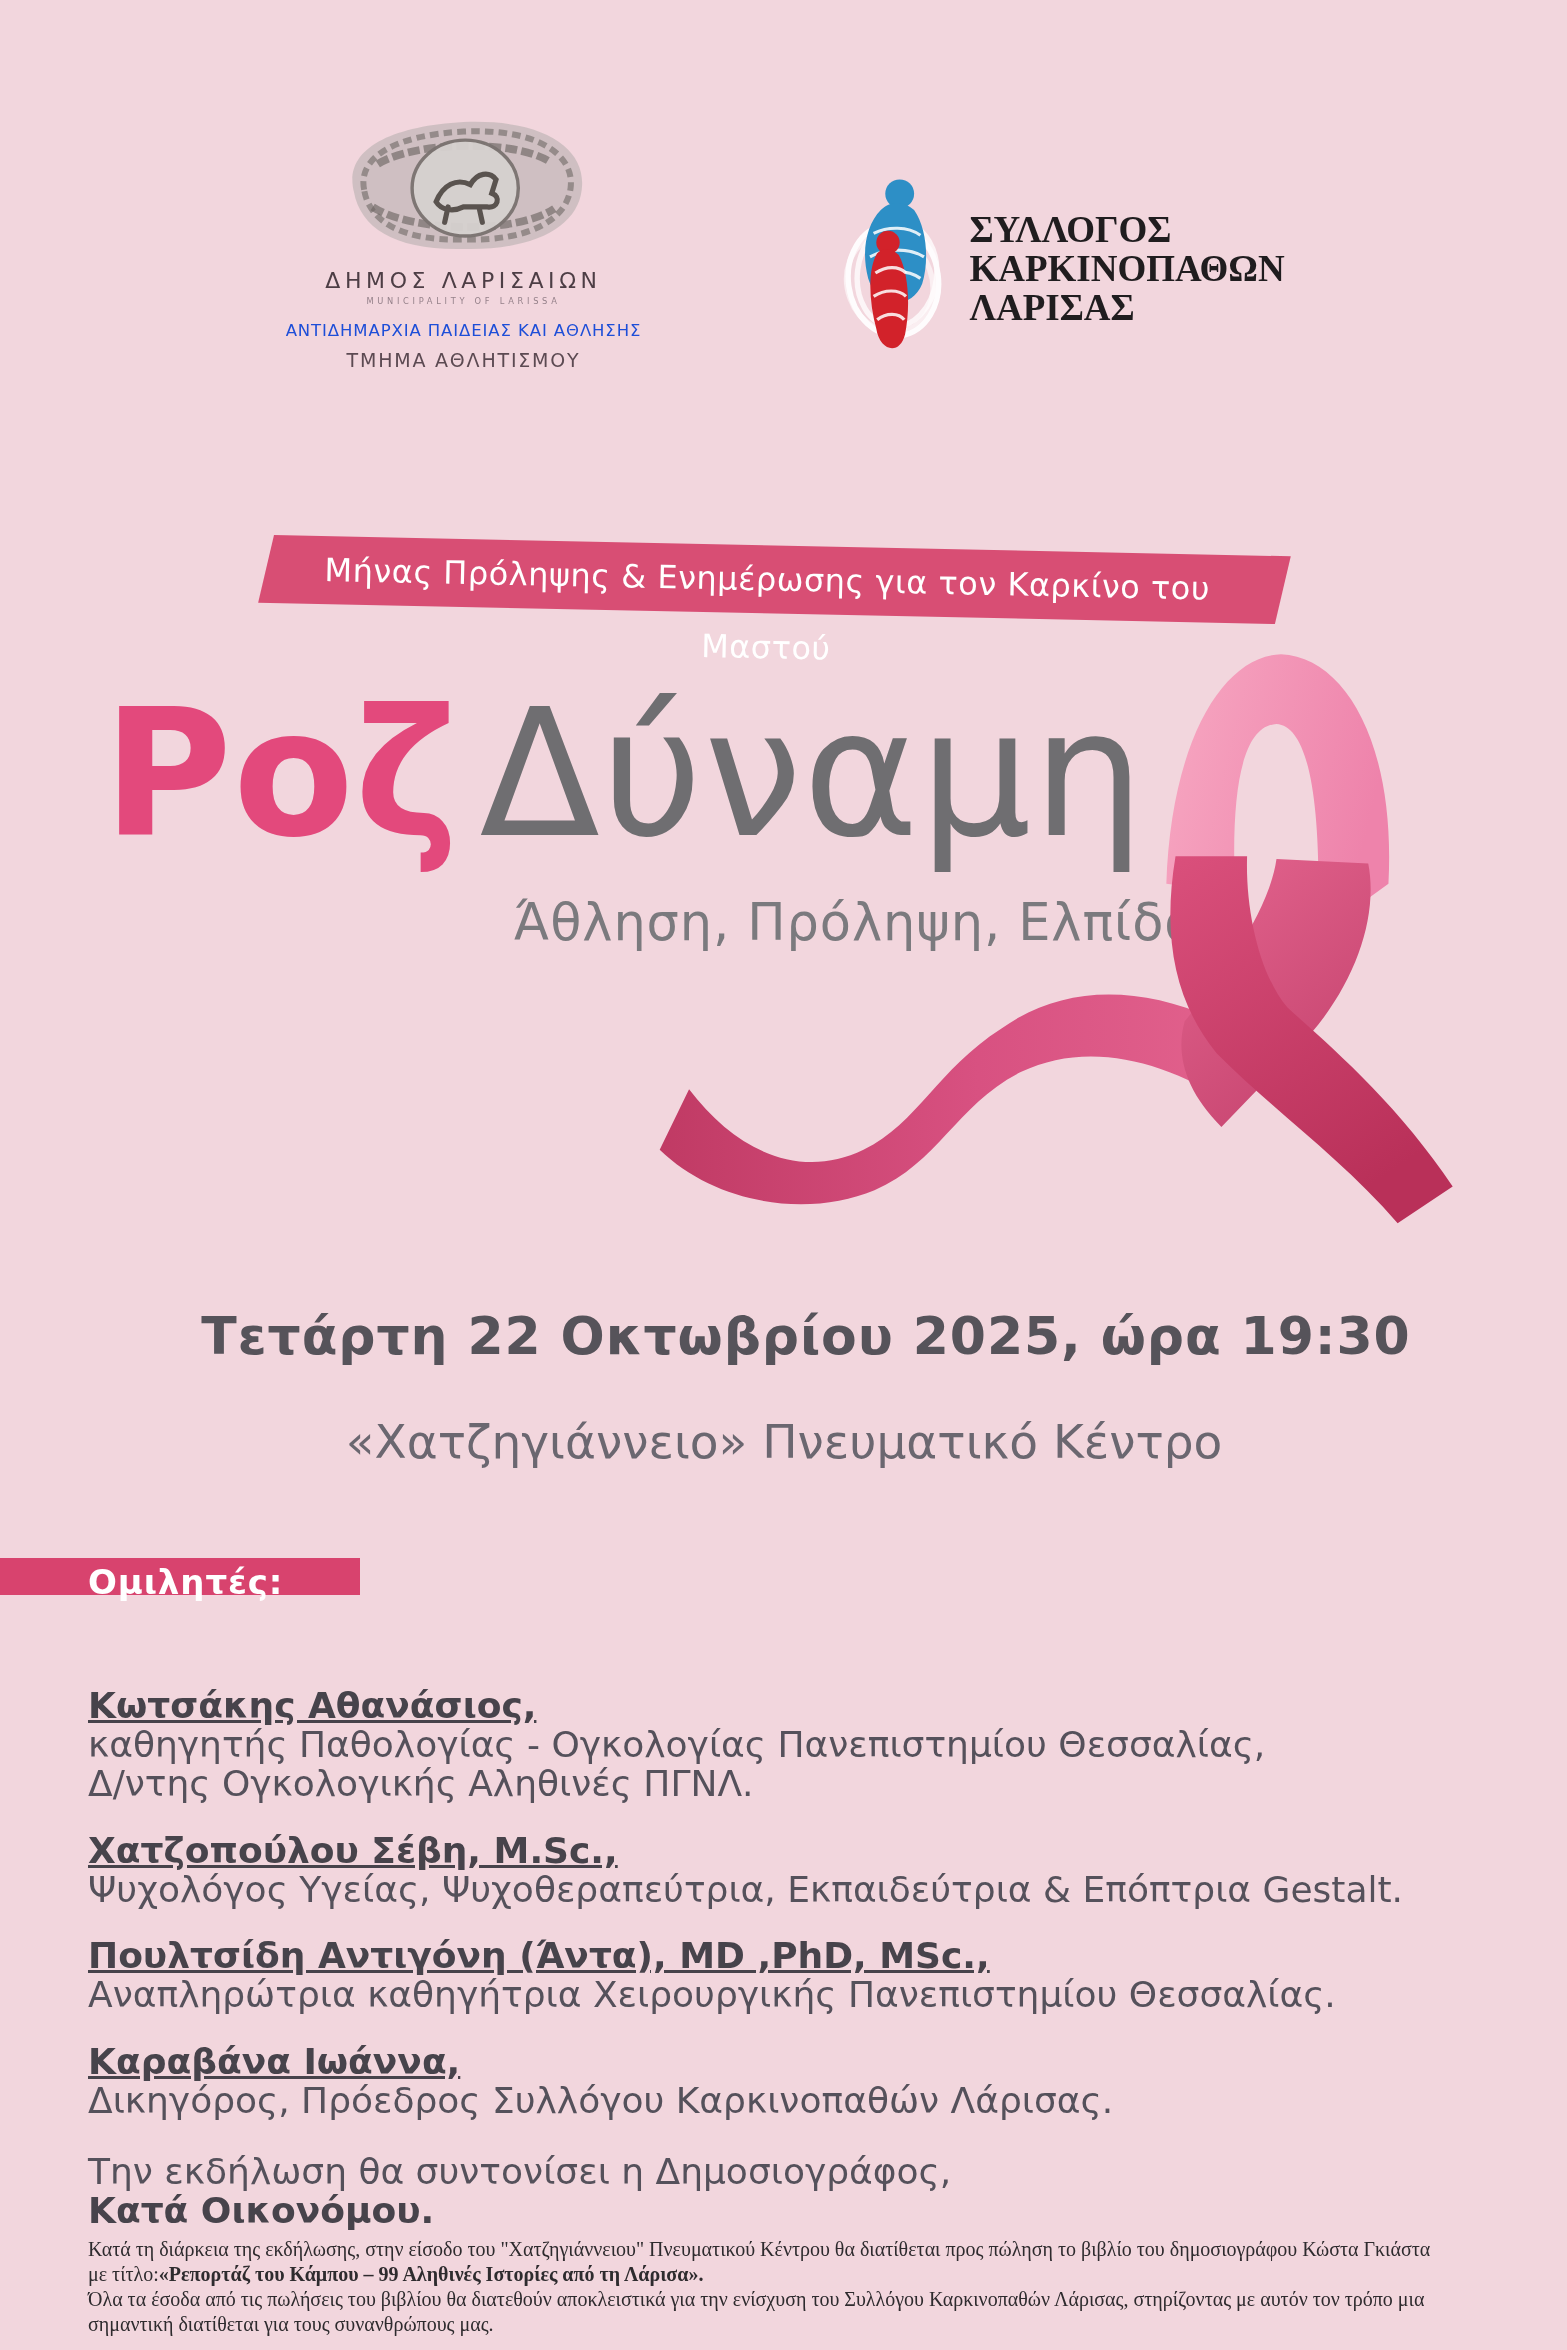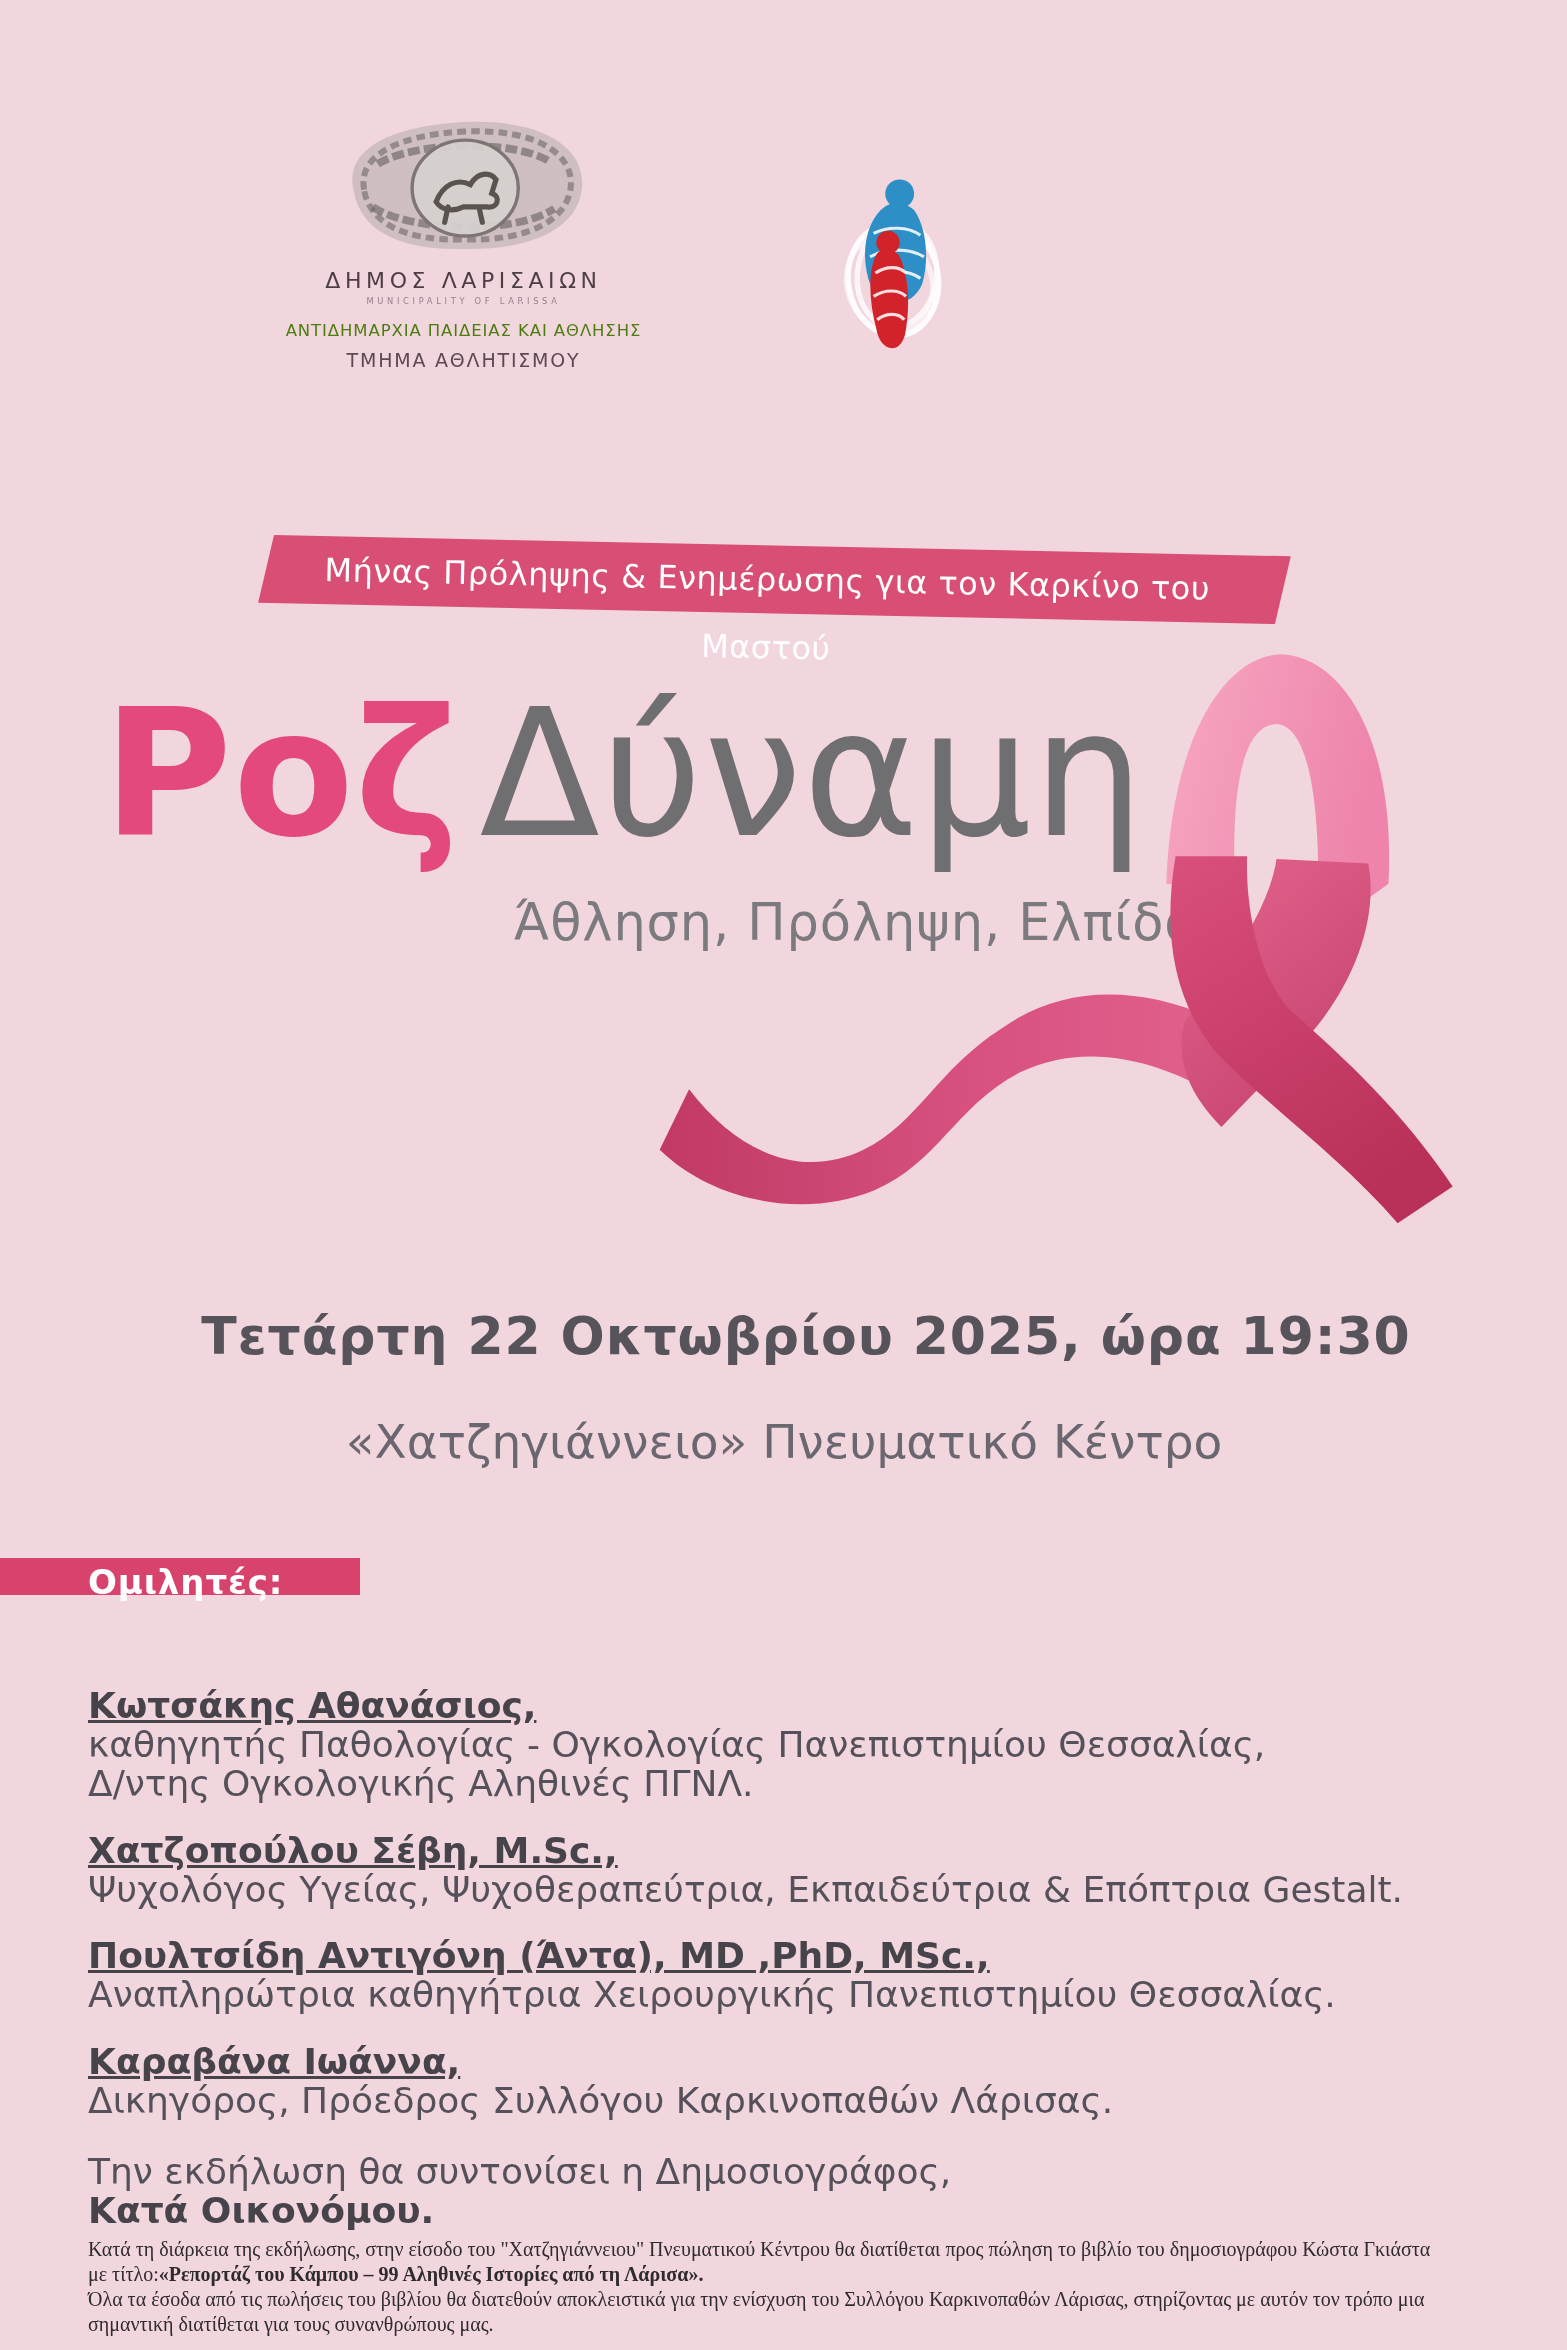--- a/index.html
+++ b/index.html
@@ -9,21 +9,21 @@
     background:#f2d6dd;
     overflow:hidden;
     font-family:"DejaVu Sans", sans-serif;
   }
 
   
   .muni{position:absolute;left:266px;top:112px;width:395px;text-align:center;}
   .muni svg{display:block;margin:0 auto;}
   .muni-title{font-size:22px;color:#4d3e45;letter-spacing:4.6px;margin-top:9.2px;font-weight:400;}
   .muni-sub{font-size:8.3px;color:#95818a;letter-spacing:3.7px;margin-top:2.8px;}
-  .muni-dept{font-size:16.5px;color:#4d7c0f;letter-spacing:0.9px;margin-top:14.7px;}
+  .muni-dept{font-size:16.5px;color:#1d4ed8;letter-spacing:0.9px;margin-top:14.7px;}
   .muni-sec{font-size:19px;color:#5c4a52;letter-spacing:1.8px;margin-top:9.2px;}
 
   .assoc{position:absolute;left:843px;top:173px;display:flex;align-items:flex-start;}
   .assoc-text{
     font-family:"Liberation Serif", serif;font-weight:700;
     font-size:37px;line-height:39px;color:#201d1f;margin-top:37px;margin-left:18.4px;
   }
 
   
   .banner{
@@ -99,20 +99,25 @@
         <ellipse cx="60" cy="112" rx="44" ry="58" transform="rotate(7 60 112)" opacity="0.8"></ellipse>
         <ellipse cx="52" cy="122" rx="47" ry="55" transform="rotate(-20 52 122)" opacity="0.6"></ellipse>
       </g>
       <circle cx="63" cy="22" r="16" fill="#2d8fc6"></circle>
       <path d="M42,40 C26,56 20,86 28,116 C38,150 76,152 88,122 C96,96 93,60 79,40 C67,29 52,30 42,40 Z" fill="#2d8fc6"></path>
       <path d="M34,66 C50,58 72,58 86,68 M30,92 C48,82 74,82 90,92 M34,116 C50,106 72,106 86,116" fill="none" stroke="#ffffff" stroke-width="3.5" opacity="0.85"></path>
       <circle cx="50" cy="76" r="13" fill="#d2222a"></circle>
       <path d="M38,88 C27,106 29,142 37,172 C41,197 63,202 69,178 C75,148 73,110 62,90 C54,82 44,82 38,88 Z" fill="#d2222a"></path>
       <path d="M36,110 C48,102 62,102 70,110 M34,136 C46,128 62,128 70,136 M38,162 C48,154 62,154 68,162" fill="none" stroke="#ffffff" stroke-width="3.5" opacity="0.85"></path>
     </svg>
+    <div class="assoc-text">
+      <div>ΣΥΛΛΟΓΟΣ</div>
+      <div>ΚΑΡΚΙΝΟΠΑΘΩΝ</div>
+      <div>ΛΑΡΙΣΑΣ</div>
+    </div>
   </div>
 
   <div class="banner">
     <span>Μήνας Πρόληψης &amp; Ενημέρωσης για τον Καρκίνο του Μαστού</span>
   </div>
 
   <div class="title">
     <span class="t-pink">Ροζ</span><span class="t-gray">Δύναμη</span>
   </div>
   <div class="subtitle">Άθληση, Πρόληψη, Ελπίδα</div>

